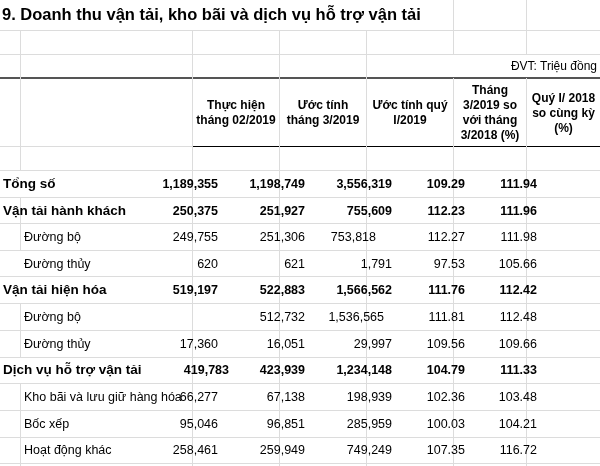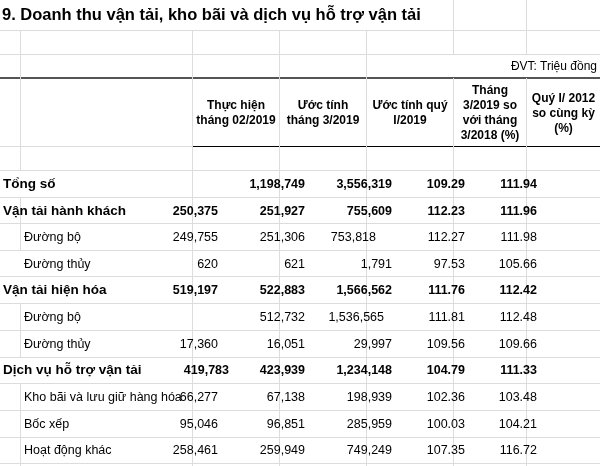--- a/index.html
+++ b/index.html
@@ -71,24 +71,25 @@
   <div class="vl" style="left:526px; top:78px; height:388px"></div>
 </div>
 
 <div class="title">9. Doanh thu vận tải, kho bãi và dịch vụ hỗ trợ vận tải</div>
 <div class="unit">ĐVT: Triệu đồng</div>
 
 <div class="hdr" style="left:193px; width:86px;">Thực hiện tháng 02/2019</div>
 <div class="hdr" style="left:280px; width:86px;">Ước tính tháng 3/2019</div>
 <div class="hdr" style="left:367px; width:86px;">Ước tính quý I/2019</div>
 <div class="hdr" style="left:455px; width:70px;">Tháng 3/2019 so với tháng 3/2018 (%)</div>
-<div class="hdr" style="left:527px; width:73px;">Quý I/ 2012 so cùng kỳ (%)</div>
+<div class="hdr" style="left:527px; width:73px;">Quý I/ 2018 so cùng kỳ (%)</div>
 
 <div class="row bold" style="top:171px">
   <span class="label">Tổng số</span>
+  <span class="num" style="right:322px">1,189,355</span>
   <span class="num" style="right:235px">1,198,749</span>
   <span class="num" style="right:148px">3,556,319</span>
   <span class="num" style="right:75px">109.29</span>
   <span class="num" style="right:3px">111.94</span>
 </div>
 <div class="row bold" style="top:198px">
   <span class="label">Vận tải hành khách</span>
   <span class="num" style="right:322px">250,375</span>
   <span class="num" style="right:235px">251,927</span>
   <span class="num" style="right:148px">755,609</span>

